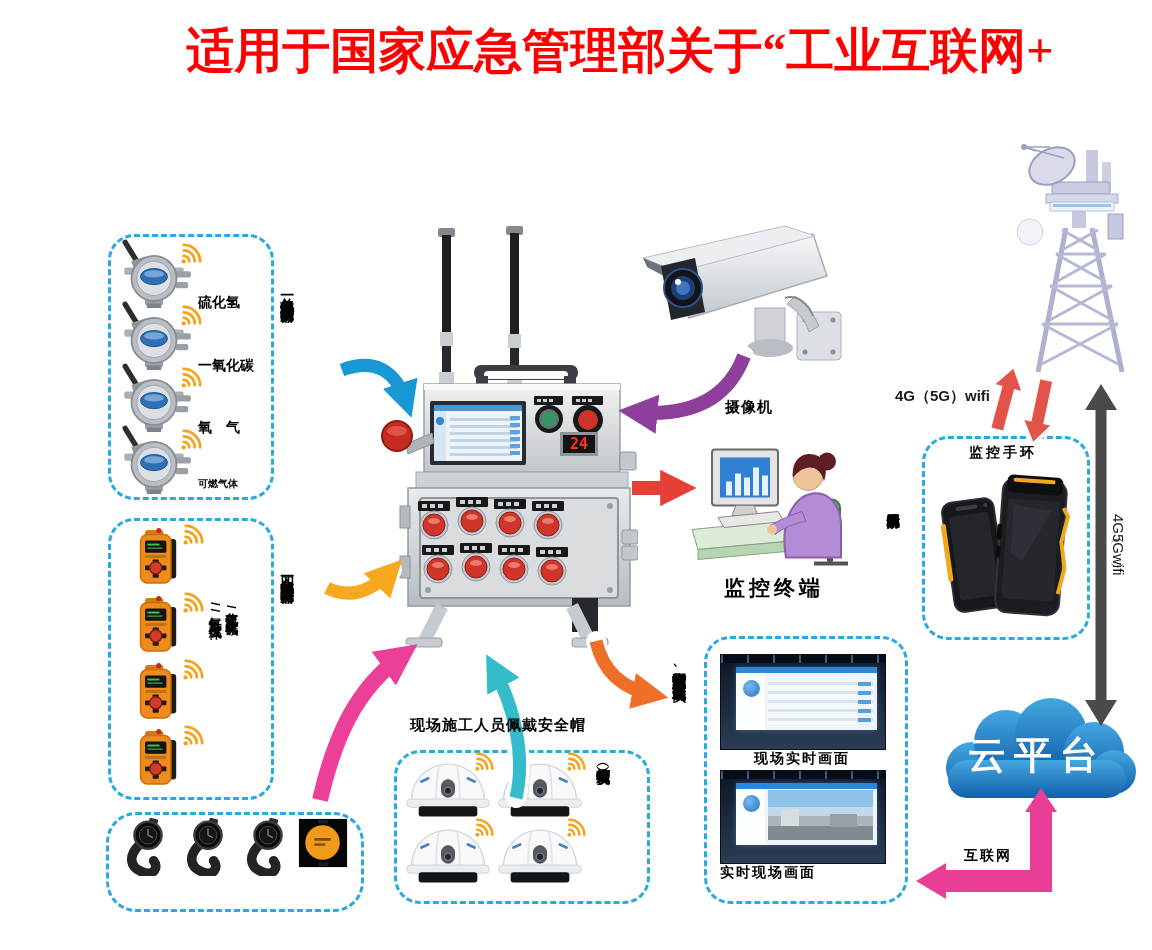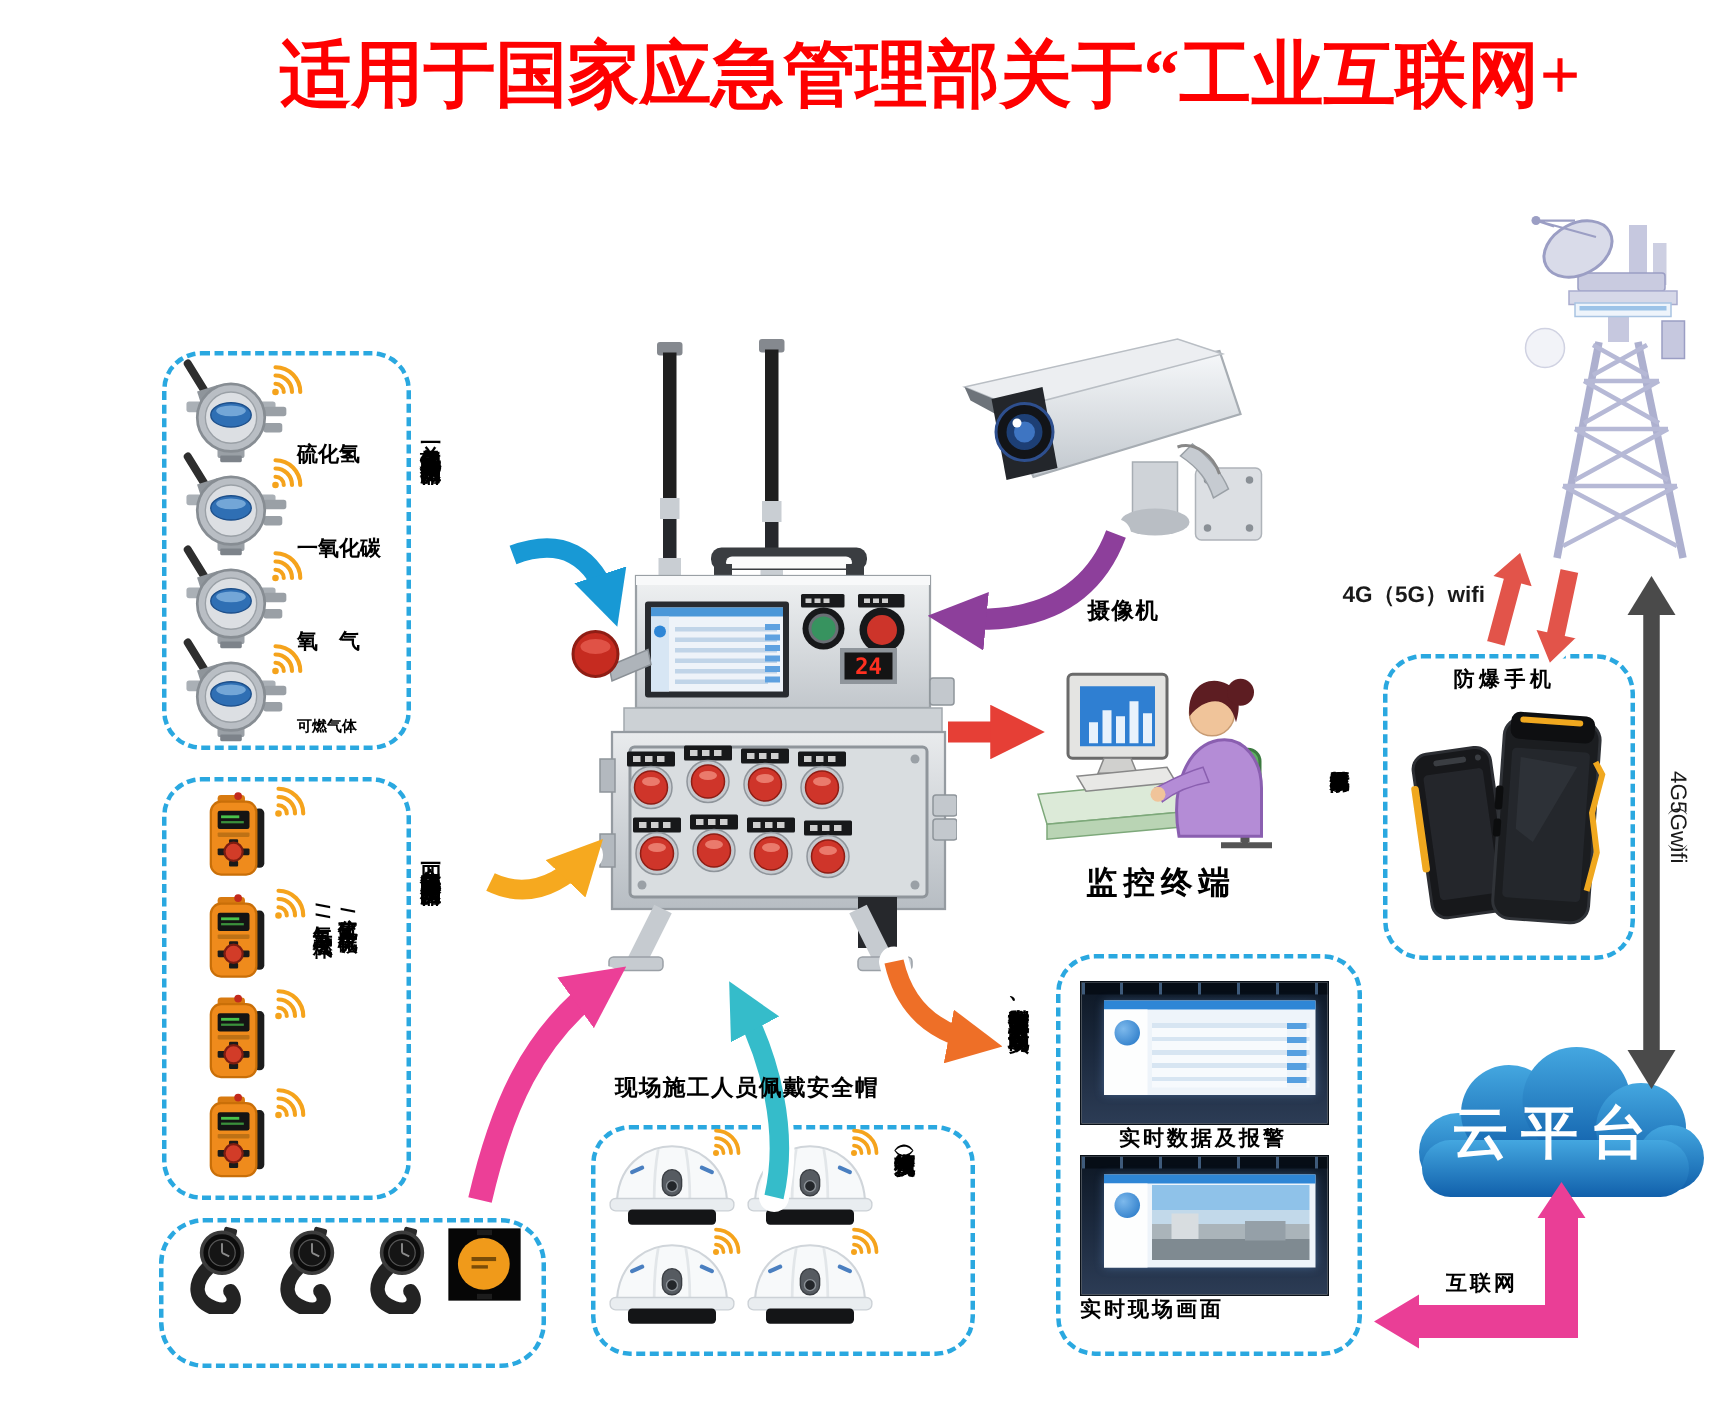--- a/index.html
+++ b/index.html
@@ -455,21 +455,21 @@
 <div class="shot" style="left:676px;top:654px;width:164px;height:94px">
   <div class="ceil"></div>
   <div class="scr">
     <div class="hdr"></div>
     <div class="side"></div>
     <div class="logo"></div>
     <div class="rows"></div>
     <div class="chips"></div>
   </div>
 </div>
-<div class="cap" style="left:676px;top:750px;width:164px;text-align:center;font-size:14px;letter-spacing:2px">实时数据及报警</div>
+<div class="cap" style="left:676px;top:750px;width:164px;text-align:center;font-size:14px;letter-spacing:2px">现场实时画面</div>
 <div class="shot" style="left:676px;top:770px;width:164px;height:92px">
   <div class="ceil"></div>
   <div class="scr">
     <div class="hdr"></div>
     <div class="side"></div>
     <div class="logo"></div>
     <div class="photo"></div>
   </div>
 </div>
 <div class="cap" style="left:676px;top:864px;width:164px;text-align:left;font-size:14px;letter-spacing:2px">实时现场画面</div>
@@ -495,21 +495,21 @@
   <ellipse cx="62" cy="30" rx="24" ry="17" fill="#d9dbe9" stroke="#9b9ec4" stroke-width="2" transform="rotate(-28 62 30)"></ellipse>
   <g stroke="#9b9ec4" stroke-width="1.5">
         <path d="M46 15 L34 11 M60 11 L34 11 M74 22 L34 11"></path>
       </g>
   <circle cx="34" cy="11" r="3" fill="#9b9ec4"></circle>
   <circle cx="40" cy="96" r="13" fill="#f2f3f8" stroke="#d0d2e2"></circle>
   <rect x="118" y="78" width="15" height="25" fill="#c6c8df" stroke="#9b9ec4"></rect>
 </svg>
 
 <div class="dashed" style="left:878px;top:436px;width:162px;height:198px;"></div>
-<div class="cap" style="left:878px;top:444px;width:162px;text-align:center;font-size:14px;letter-spacing:3px">防爆手机</div>
+<div class="cap" style="left:878px;top:444px;width:162px;text-align:center;font-size:14px;letter-spacing:3px">监控手环</div>
 <svg class="art" style="left:893px;top:466px;width:135px;height:160px" viewBox="0 0 135 160">
   <g transform="rotate(-8 38 95)">
     <rect x="12" y="34" width="52" height="110" rx="10" fill="#17181b" stroke="#2c2e33" stroke-width="2"></rect>
     <rect x="18" y="48" width="40" height="84" rx="3" fill="#24262b"></rect>
     <rect x="9" y="54" width="5" height="58" rx="2" fill="#f0a81f"></rect>
     <rect x="26" y="39" width="22" height="4" rx="2" fill="#3a3d42"></rect>
     <circle cx="56" cy="41" r="2" fill="#3a3d42"></circle>
   </g>
   <g transform="rotate(4 95 80)">
     <rect x="62" y="14" width="64" height="134" rx="12" fill="#1b1d20" stroke="#303338" stroke-width="2"></rect>

